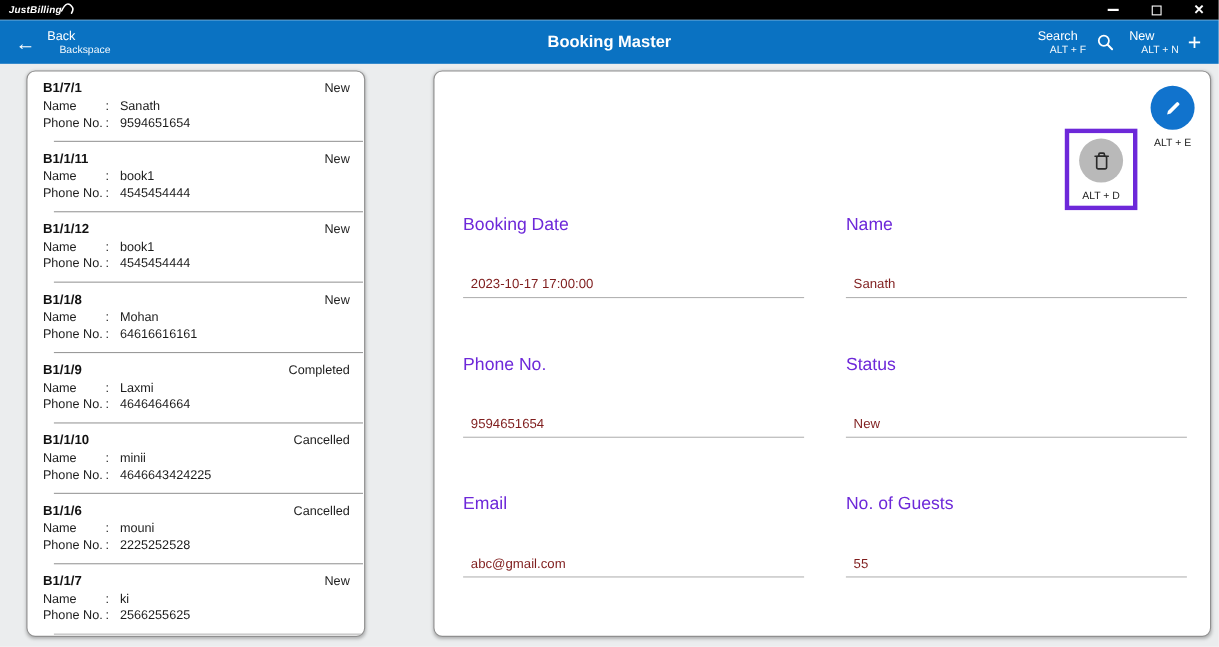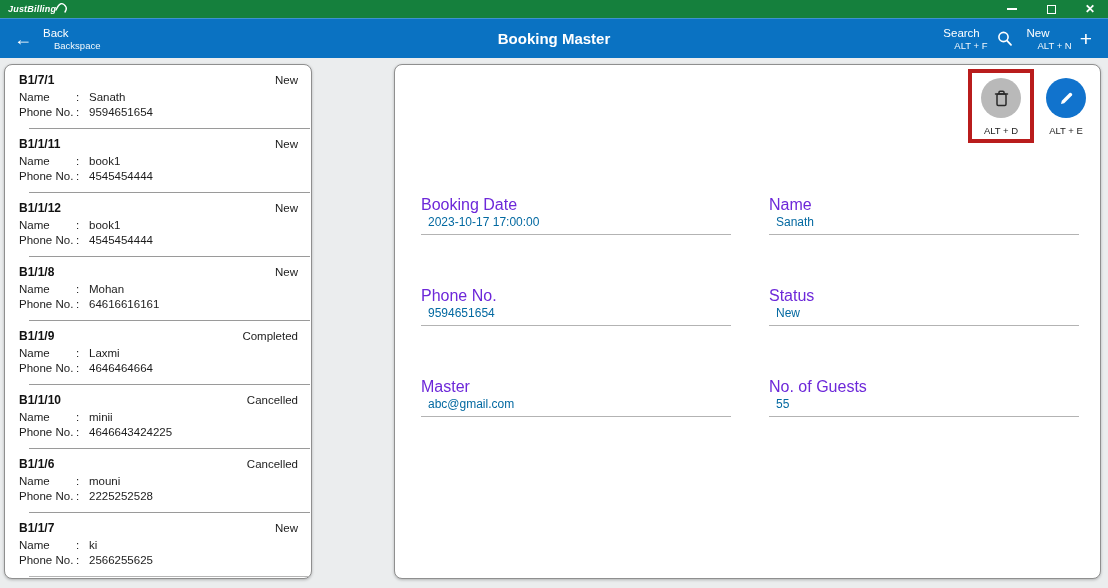--- a/index.html
+++ b/index.html
@@ -6,21 +6,21 @@
   html, body { width: 1108px; height: 588px; overflow: hidden; }
   body {
     font-family: "Liberation Sans", sans-serif;
     background: #ebedee;
     position: relative;
   }
 
   
   .titlebar {
     height: 18px;
-    background: #15803d;
+    background: #000000;
     display: flex;
     align-items: center;
     padding: 0 12px 0 8px;
     color: #fff;
   }
   .logo { display: flex; align-items: center; gap: 1px; }
   .logo-text { font-size: 9px; font-weight: bold; font-style: italic; letter-spacing: .2px; }
   .logo-swoosh { margin-left: -2px; margin-top: -4px; }
   .win-controls { margin-left: auto; display: flex; align-items: center; gap: 27px; }
   .win-btn { width: 12px; height: 12px; display: flex; align-items: center; justify-content: center; cursor: default; }
@@ -56,21 +56,21 @@
   
   .panel {
     position: absolute;
     top: 64px;
     height: 515px;
     background: #fff;
     border: 1px solid #8f8f8f;
     border-radius: 8px;
     box-shadow: 0 1px 3px rgba(0,0,0,.25);
   }
-  .list-panel { left: 4px; width: 308px; overflow: hidden; }
+  .list-panel { left: 24px; width: 308px; overflow: hidden; }
   .detail-panel { left: 394px; width: 707px; }
 
   
   .booking-item {
     height: 64px;
     padding: 8px 13px 0 14px;
     position: relative;
     cursor: pointer;
   }
   .booking-item::after {
@@ -98,41 +98,43 @@
   }
   .action-group { display: flex; flex-direction: column; align-items: center; cursor: pointer; }
   .action-circle {
     width: 40px; height: 40px; border-radius: 50%;
     display: flex; align-items: center; justify-content: center;
   }
   .delete-circle { background: #b9b9b9; }
   .edit-circle { background: #1173cd; }
   .shortcut-label { font-size: 9.5px; color: #222; margin-top: 7px; }
   .red-highlight {
-    border: 4px solid #b91c1c;
+    border: 4px solid #6d28d9;
     padding: 5px 9px 3px 9px;
+    margin-top: 48px;
   }
   .edit-group-pad { padding-top: 9px; }
 
   
   .fields {
     position: absolute;
     top: 96px; left: 26px; right: 21px;
     display: grid;
     grid-template-columns: 1fr 1fr;
     column-gap: 38px;
     row-gap: 17px;
   }
   .field { }
   .field-label { font-size: 16px; color: #6d28d9; line-height: 15px; margin-top: 36px; }
   .field-value {
-    font-size: 12px; color: #0369a1;
+    font-size: 12px; color: #7f1d1d;
     padding: 3px 0 5px 7px;
     border-bottom: 1px solid #b3b3b3;
     min-height: 14px;
+    margin-top: 36px;
   }
 </style>
 </head>
 <body>
 
 <div class="titlebar">
   <div class="logo">
     <span class="logo-text">JustBilling</span>
     <svg class="logo-swoosh" width="14" height="12" viewBox="0 0 14 12">
       <path d="M1 9 Q 6 -2 11 6 Q 12 8 10 11" stroke="#fff" stroke-width="1.4" fill="none" stroke-linecap="round"></path>
@@ -359,21 +361,21 @@
     </div>
     <div class="field">
       <div class="field-label">Phone No.</div>
       <div class="field-value">9594651654</div>
     </div>
     <div class="field">
       <div class="field-label">Status</div>
       <div class="field-value">New</div>
     </div>
     <div class="field">
-      <div class="field-label">Master</div>
+      <div class="field-label">Email</div>
       <div class="field-value">abc@gmail.com</div>
     </div>
     <div class="field">
       <div class="field-label">No. of Guests</div>
       <div class="field-value">55</div>
     </div>
   </div>
 
 </div>
 

